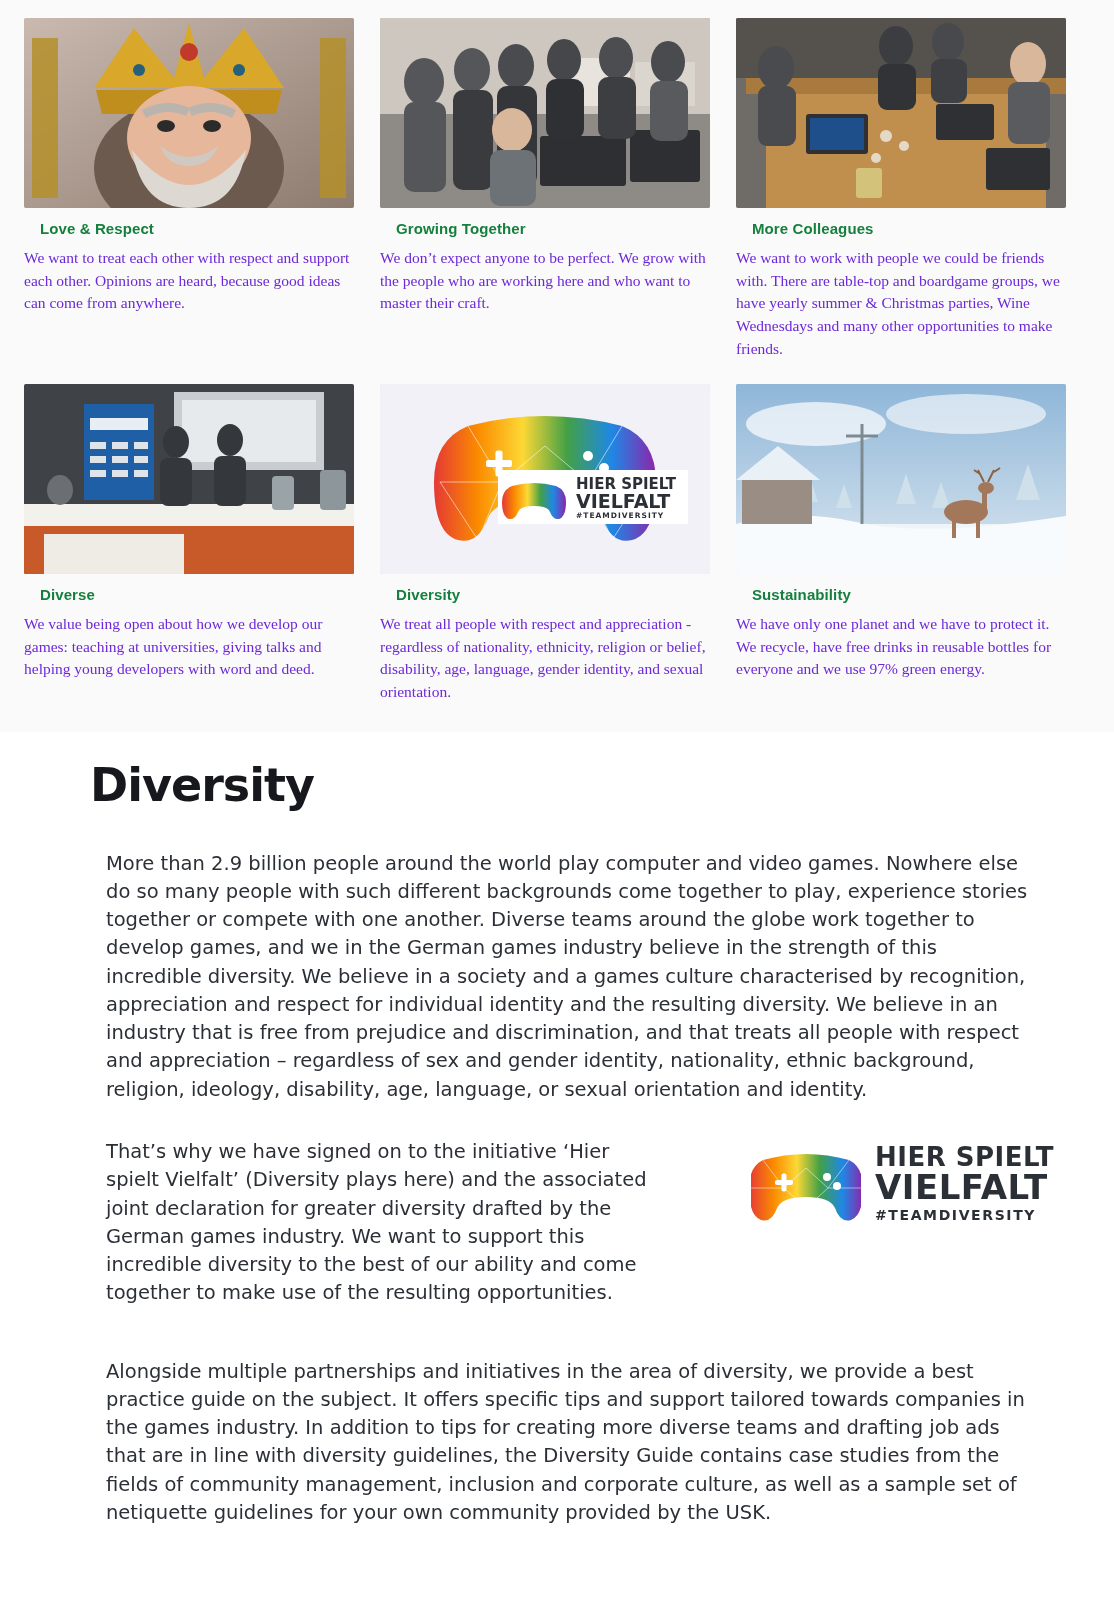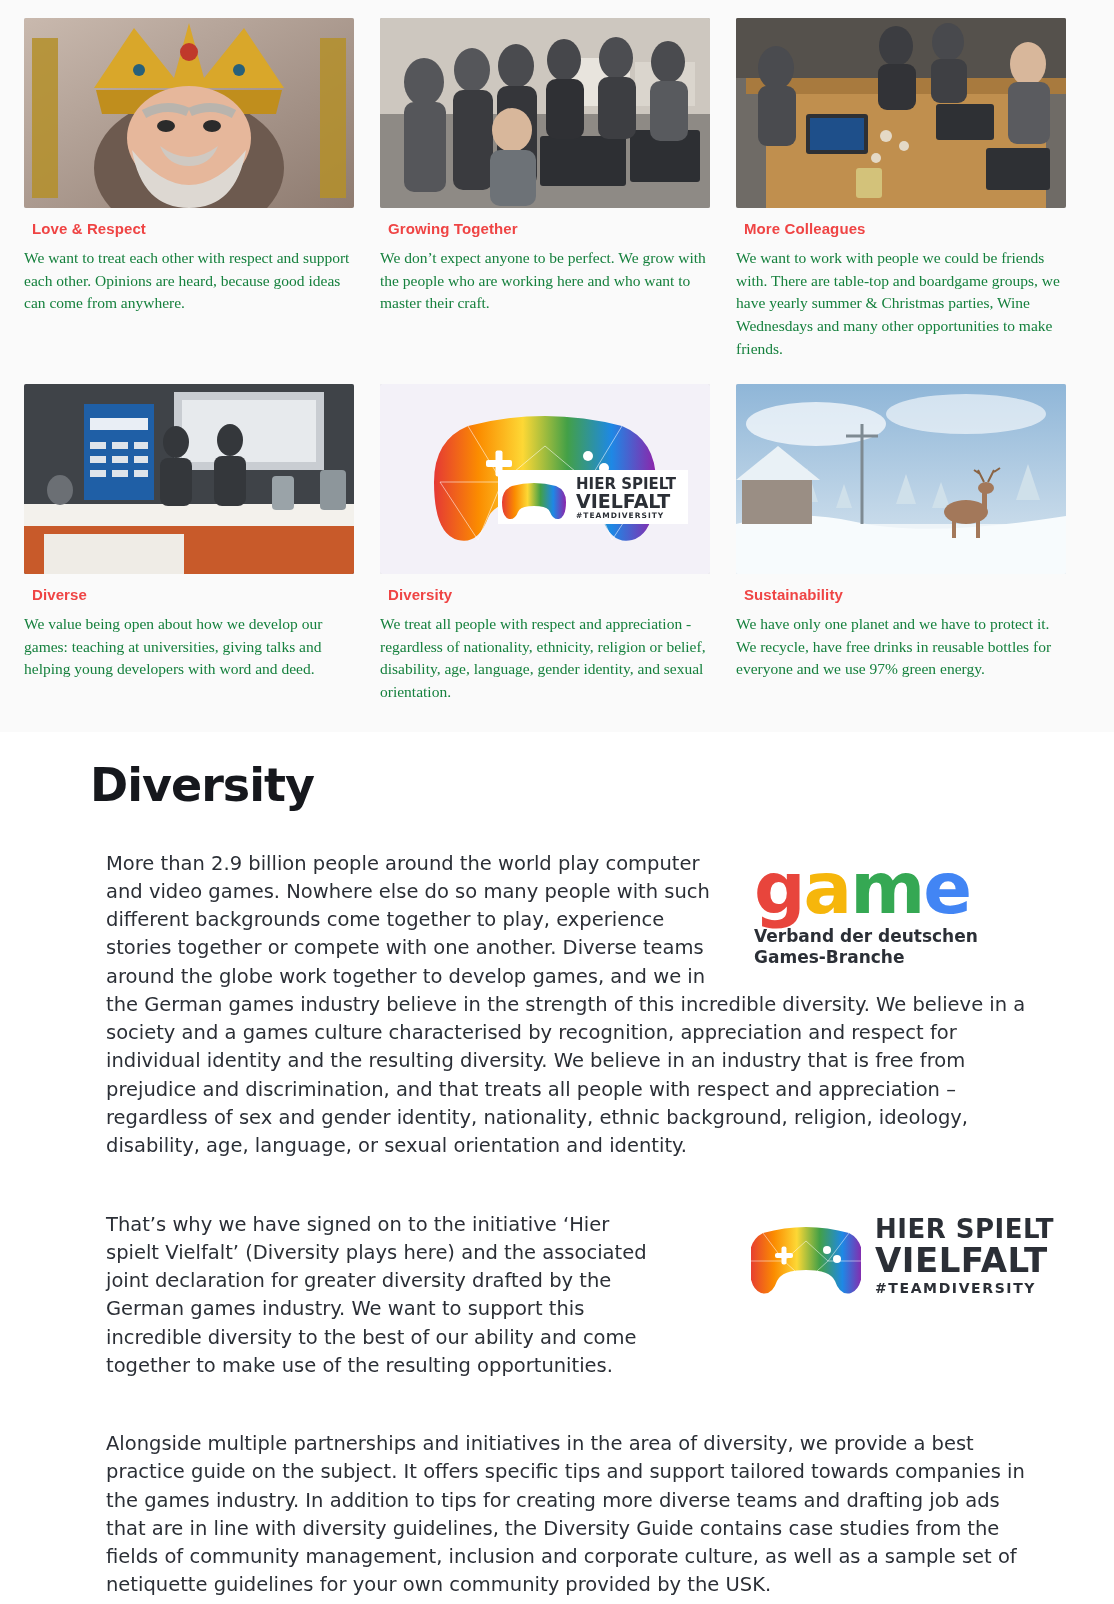--- a/index.html
+++ b/index.html
@@ -31,29 +31,29 @@
     border-radius: 2px;
     overflow: hidden;
     position: relative;
     background: #cfcfcf;
   }
   .value-img svg { display: block; width: 100%; height: 100%; }
   .value-title {
     font-family: "Liberation Sans", sans-serif;
     font-weight: bold;
     font-size: 15px;
-    color: #ef4444;
-    margin: 12px 0 10px 8px;
+    color: #15803d;
+    margin: 12px 0 10px 16px;
     letter-spacing: .1px;
   }
   .value-desc {
     font-family: "Liberation Serif", serif;
     font-size: 15.5px;
     line-height: 1.46;
-    color: #15803d;
+    color: #6d28d9;
     max-width: 330px;
   }
 
   
   .article {
     background: #ffffff;
     padding: 26px 60px 40px 90px;
   }
   .article h1 {
     font-family: "DejaVu Sans", sans-serif;
@@ -333,29 +333,20 @@
 
   </div>
 </section>
 
 <section class="article">
   <h1>Diversity</h1>
 
   <div class="article-body">
 
     <div class="block clearfix">
-      <div class="float-right-logo game-logo">
-        <div class="game-word">
-          <span>g</span><span>a</span><span>m</span><span>e</span>
-        </div>
-        <div class="game-sub">
-          <div class="l1">Verband der deutschen</div>
-          <div class="l2">Games-Branche</div>
-        </div>
-      </div>
       <p>More than 2.9 billion people around the world play computer and video games. Nowhere else do so many people with such different backgrounds come together to play, experience stories together or compete with one another. Diverse teams around the globe work together to develop games, and we in the German games industry believe in the strength of this incredible diversity. We believe in a society and a games culture characterised by recognition, appreciation and respect for individual identity and the resulting diversity. We believe in an industry that is free from prejudice and discrimination, and that treats all people with respect and appreciation – regardless of sex and gender identity, nationality, ethnic background, religion, ideology, disability, age, language, or sexual orientation and identity.</p>
     </div>
 
     <div class="block clearfix">
       <div class="float-right-logo hsv-logo">
         <svg width="110" height="82" viewBox="0 0 110 82">
           <defs>
             <linearGradient id="rb2" x1="0" y1="0" x2="1" y2="0">
               <stop offset="0" stop-color="#e53935"></stop>
               <stop offset="0.22" stop-color="#fb8c00"></stop>

